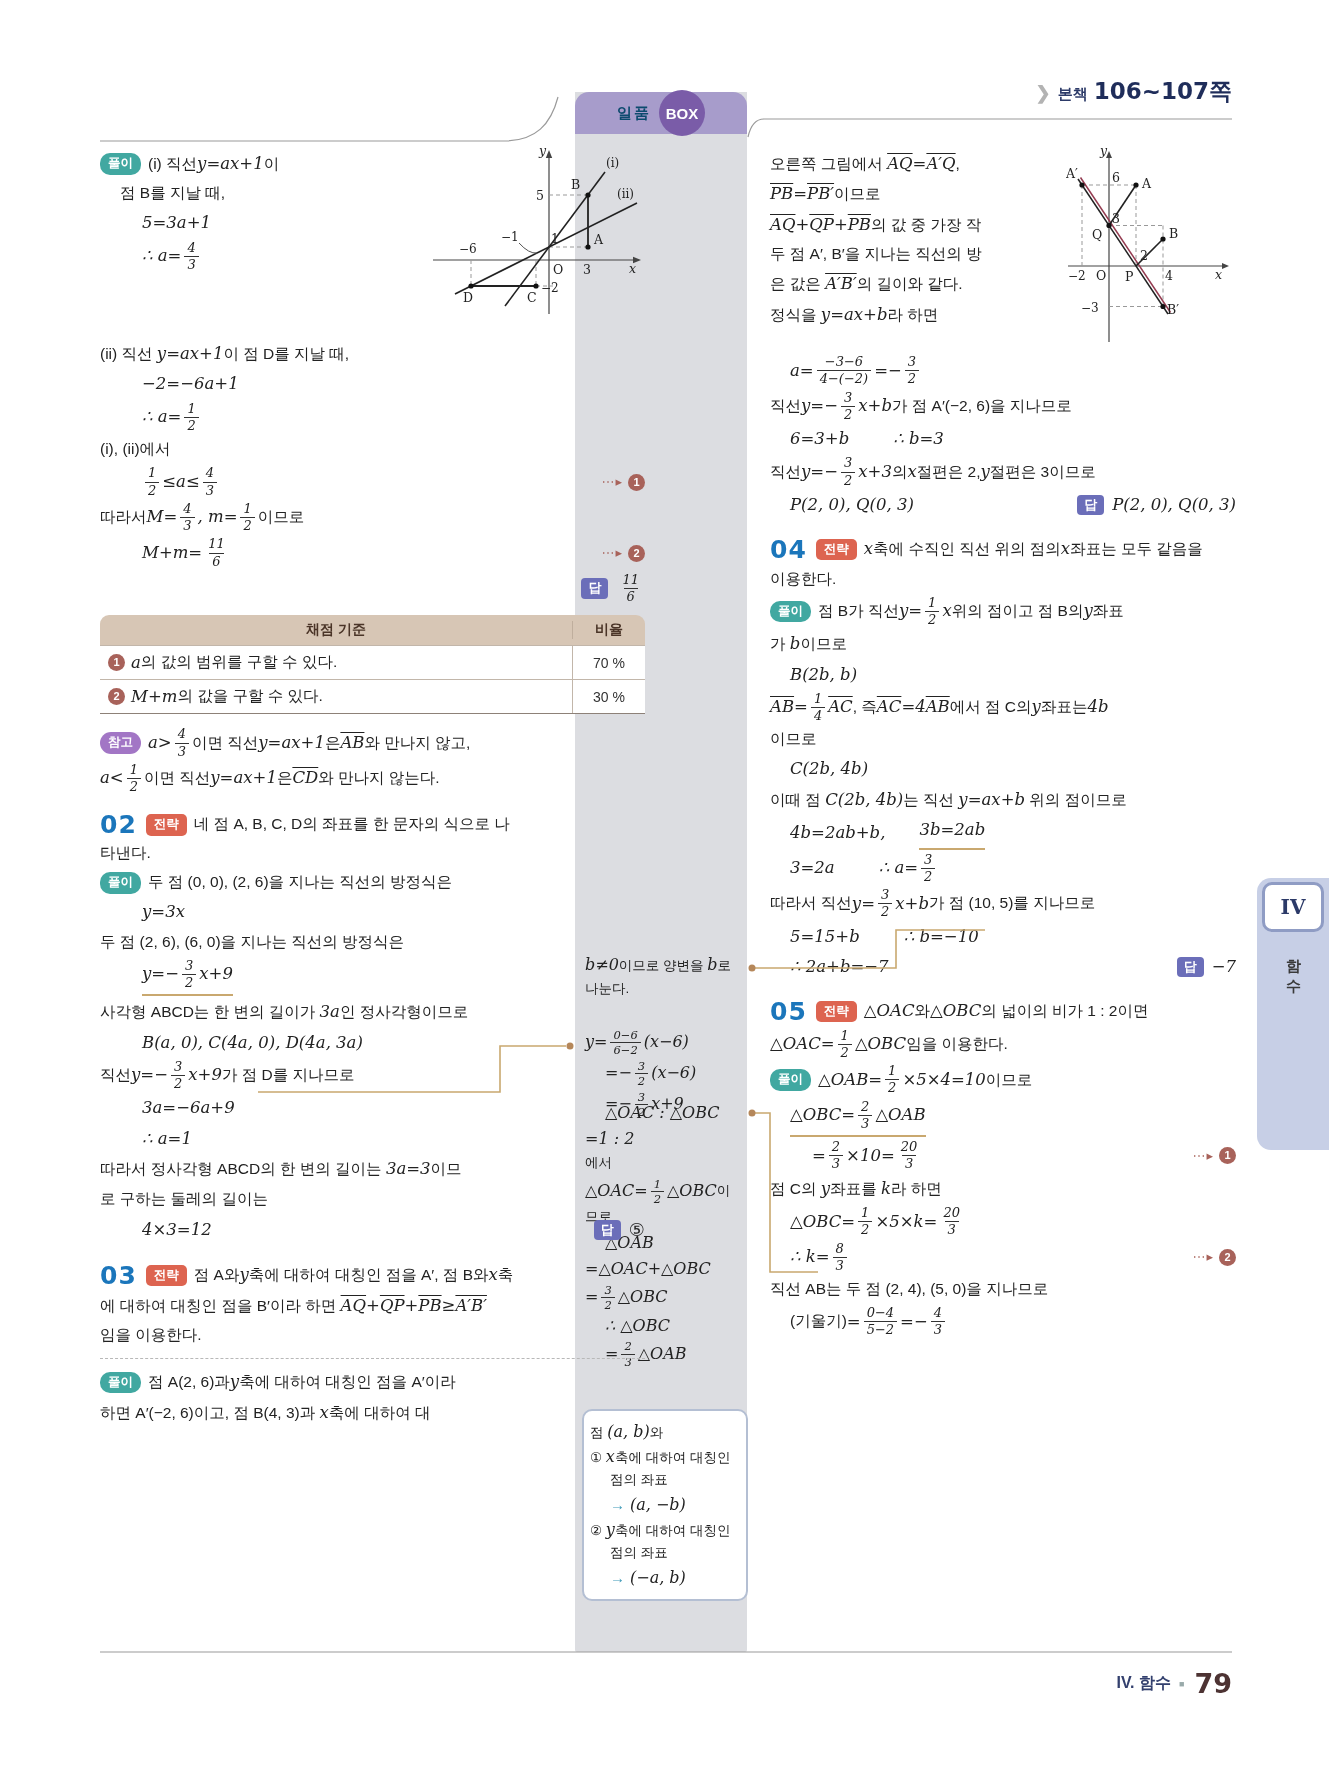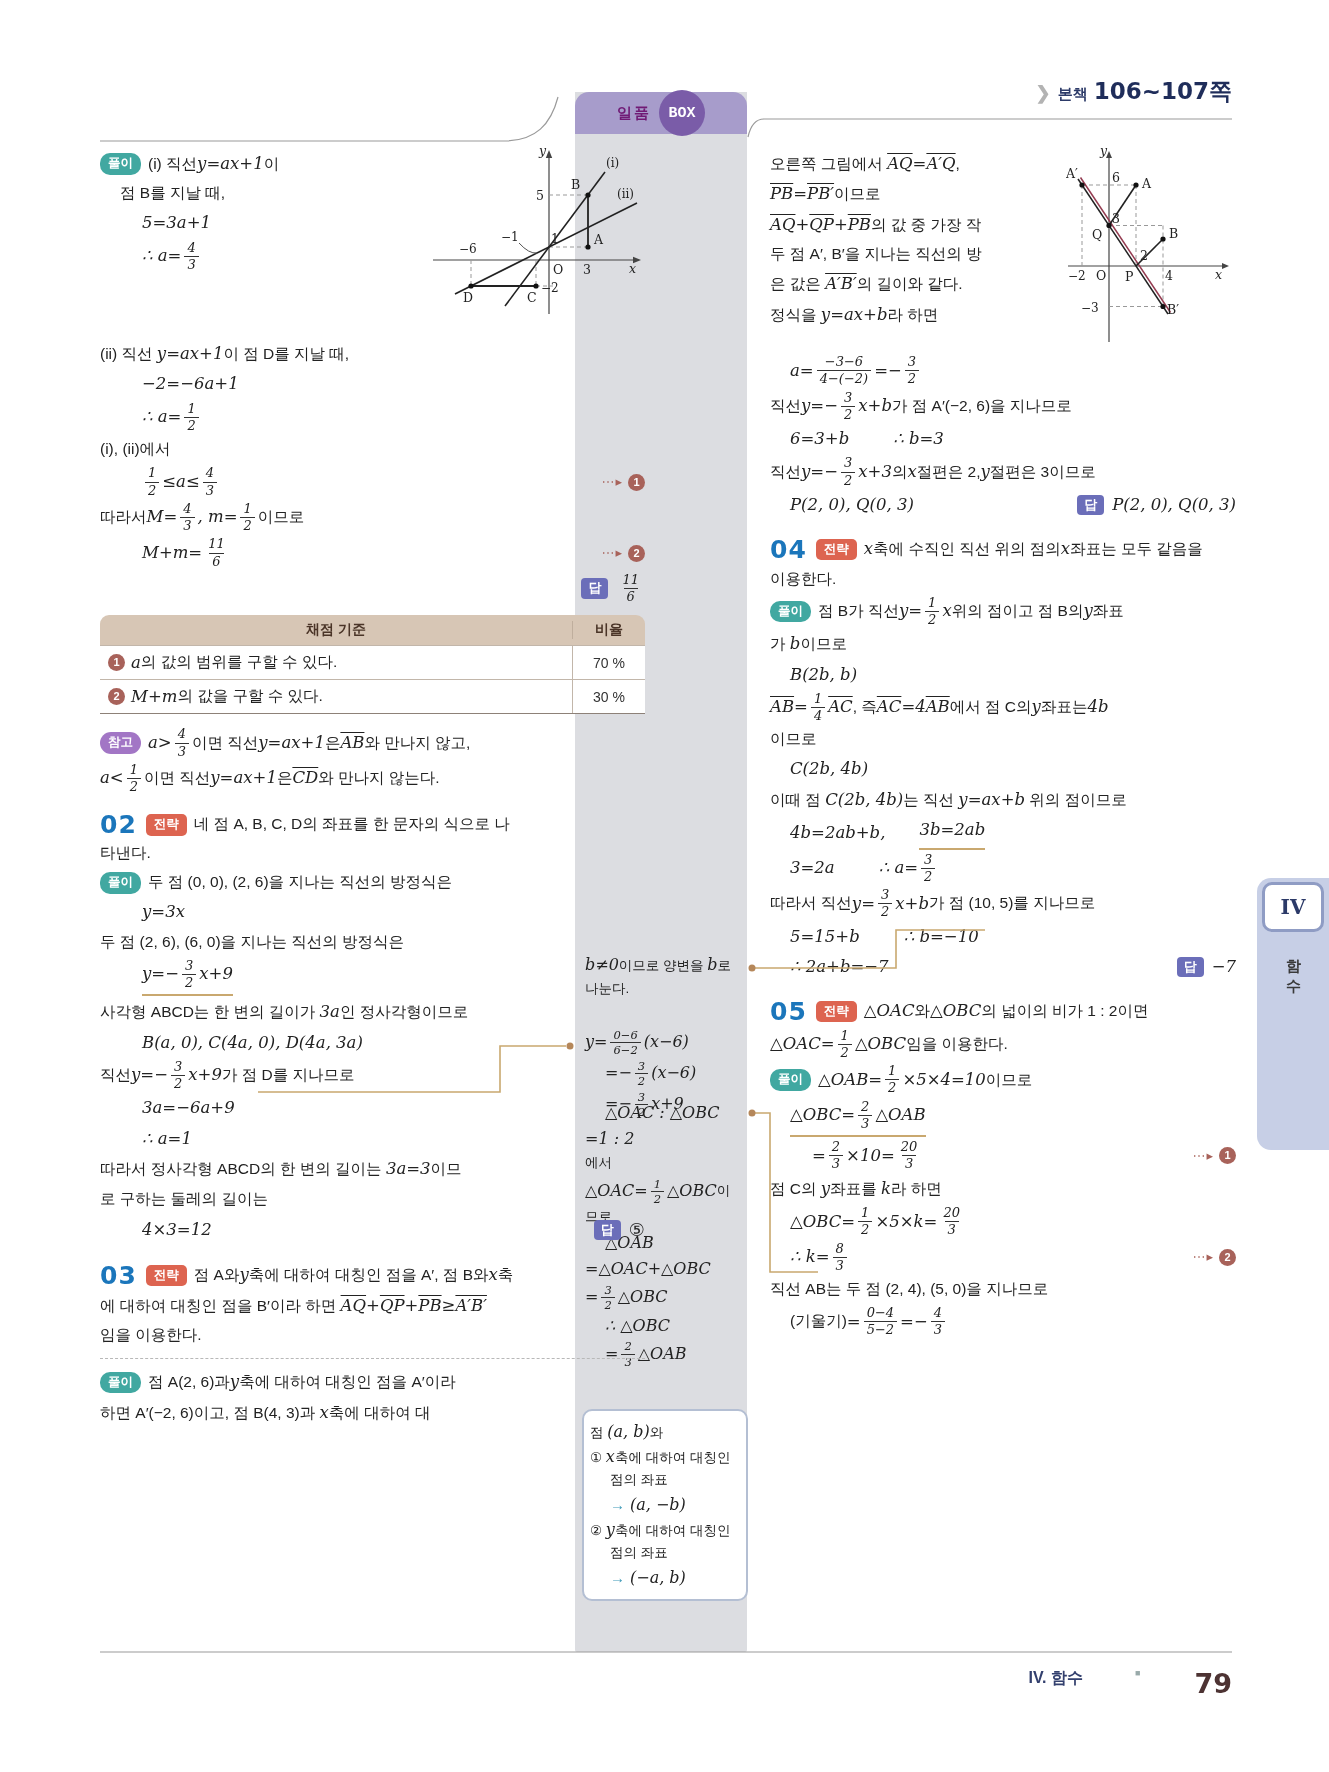--- a/index.html
+++ b/index.html
@@ -43,24 +43,24 @@
   #rightcol{position:absolute;left:770px;top:148px;width:466px;}
 
   
   #midcol{position:absolute;left:575px;top:92px;width:172px;height:1560px;background:#dcdde1;
           border-radius:0 0 2px 2px;}
   #midcol .line{min-height:23px;line-height:1.55;font-size:13.5px;margin:1px 0;}
   #midcol .math{font-size:16px;}
   #midcol .frac .fn,#midcol .frac .fd{font-size:11.5px;}
   .box-head{position:absolute;left:0;top:0;width:100%;height:42px;background:#a79ccb;
             border-radius:14px 14px 0 0;display:flex;align-items:center;justify-content:center;}
-  .box-title{color:#701a75;font-weight:bold;font-size:15px;letter-spacing:2px;}
+  .box-title{color:#0c4a6e;font-weight:bold;font-size:15px;letter-spacing:2px;}
   .box-circle{display:inline-flex;align-items:center;justify-content:center;width:46px;height:46px;
               border-radius:50%;background:#7a5ca8;color:#fff;font-weight:bold;font-size:15px;
-              margin-left:8px;font-family:Liberation Mono, monospace;}
+              margin-left:8px;font-family:Liberation Sans, sans-serif;}
   .midnote{position:absolute;left:10px;width:152px;}
   #note1{top:860px;}
   #note2{top:935px;}
   #note3{top:1008px;}
   #wbox{position:absolute;left:7px;top:1310px;width:150px;background:#fff;border:2px solid #b4bfd3;
         border-radius:10px;padding:8px 6px;margin-top:7px;}
   #wbox .line{min-height:22px;line-height:1.5;}
 
   
   .gtable{width:100%;margin:10px 0 4px 0;border-bottom:1.5px solid #8d8178;}
@@ -79,21 +79,21 @@
   .fig03{float:right;width:170px;height:204px;margin:-4px 0 6px 2px;}
   svg text{font-family:"DejaVu Serif",serif;font-size:12.5px;fill:#222;}
   svg text.mi{font-style:italic;}
   svg text.sm{font-size:12px;}
 
   
   #bookref{position:absolute;right:97px;top:76px;display:flex;align-items:baseline;}
   #bookref .chev{color:#b3b3b3;font-size:18px;font-weight:bold;margin-right:7px;}
   #bookref .bk{color:#2c3a68;font-weight:bold;font-size:15px;margin-right:6px;}
   #bookref .pg{color:#1f2d5a;font-weight:bold;font-size:23px;font-family:"DejaVu Sans",sans-serif;}
-  #footer{position:absolute;right:97px;top:1668px;display:flex;gap:44px;}
+  #footer{position:absolute;right:97px;top:1668px;display:flex;align-items:center;}
   #footer .ch{color:#33406e;font-weight:bold;font-size:16px;margin-right:8px;}
   #footer .sq{color:#9aa;font-size:9px;margin-right:10px;}
   #footer .pp{color:#4d3333;font-weight:bold;font-size:27px;font-family:"DejaVu Sans",sans-serif;}
   #sidetab{position:absolute;right:0;top:878px;width:72px;height:272px;background:#c7cfe6;
            border-radius:14px 0 0 14px;}
   #sidetab .roman{position:absolute;left:5px;top:4px;width:56px;height:44px;background:#fff;
                   border:3px solid #8f9cc4;border-radius:10px;display:flex;align-items:center;
                   justify-content:center;font-family:"DejaVu Serif",serif;font-weight:bold;
                   font-size:20px;color:#2c3a68;}
   #sidetab .tab-label{position:absolute;left:50%;transform:translateX(-50%);top:70px;

